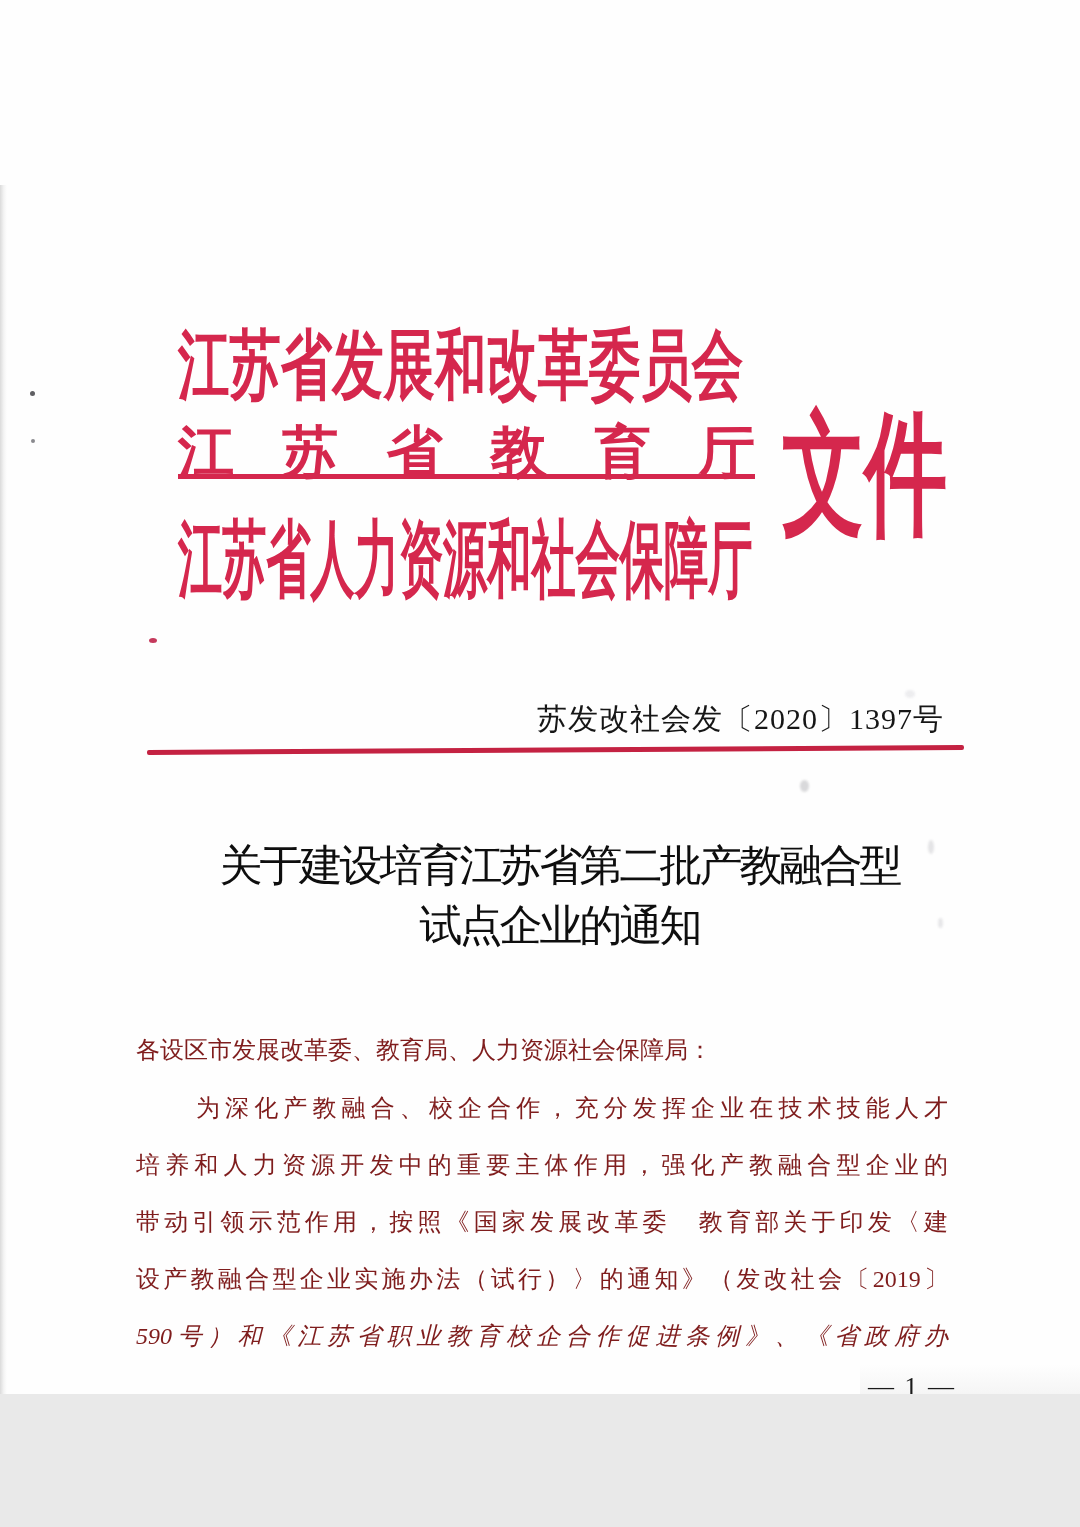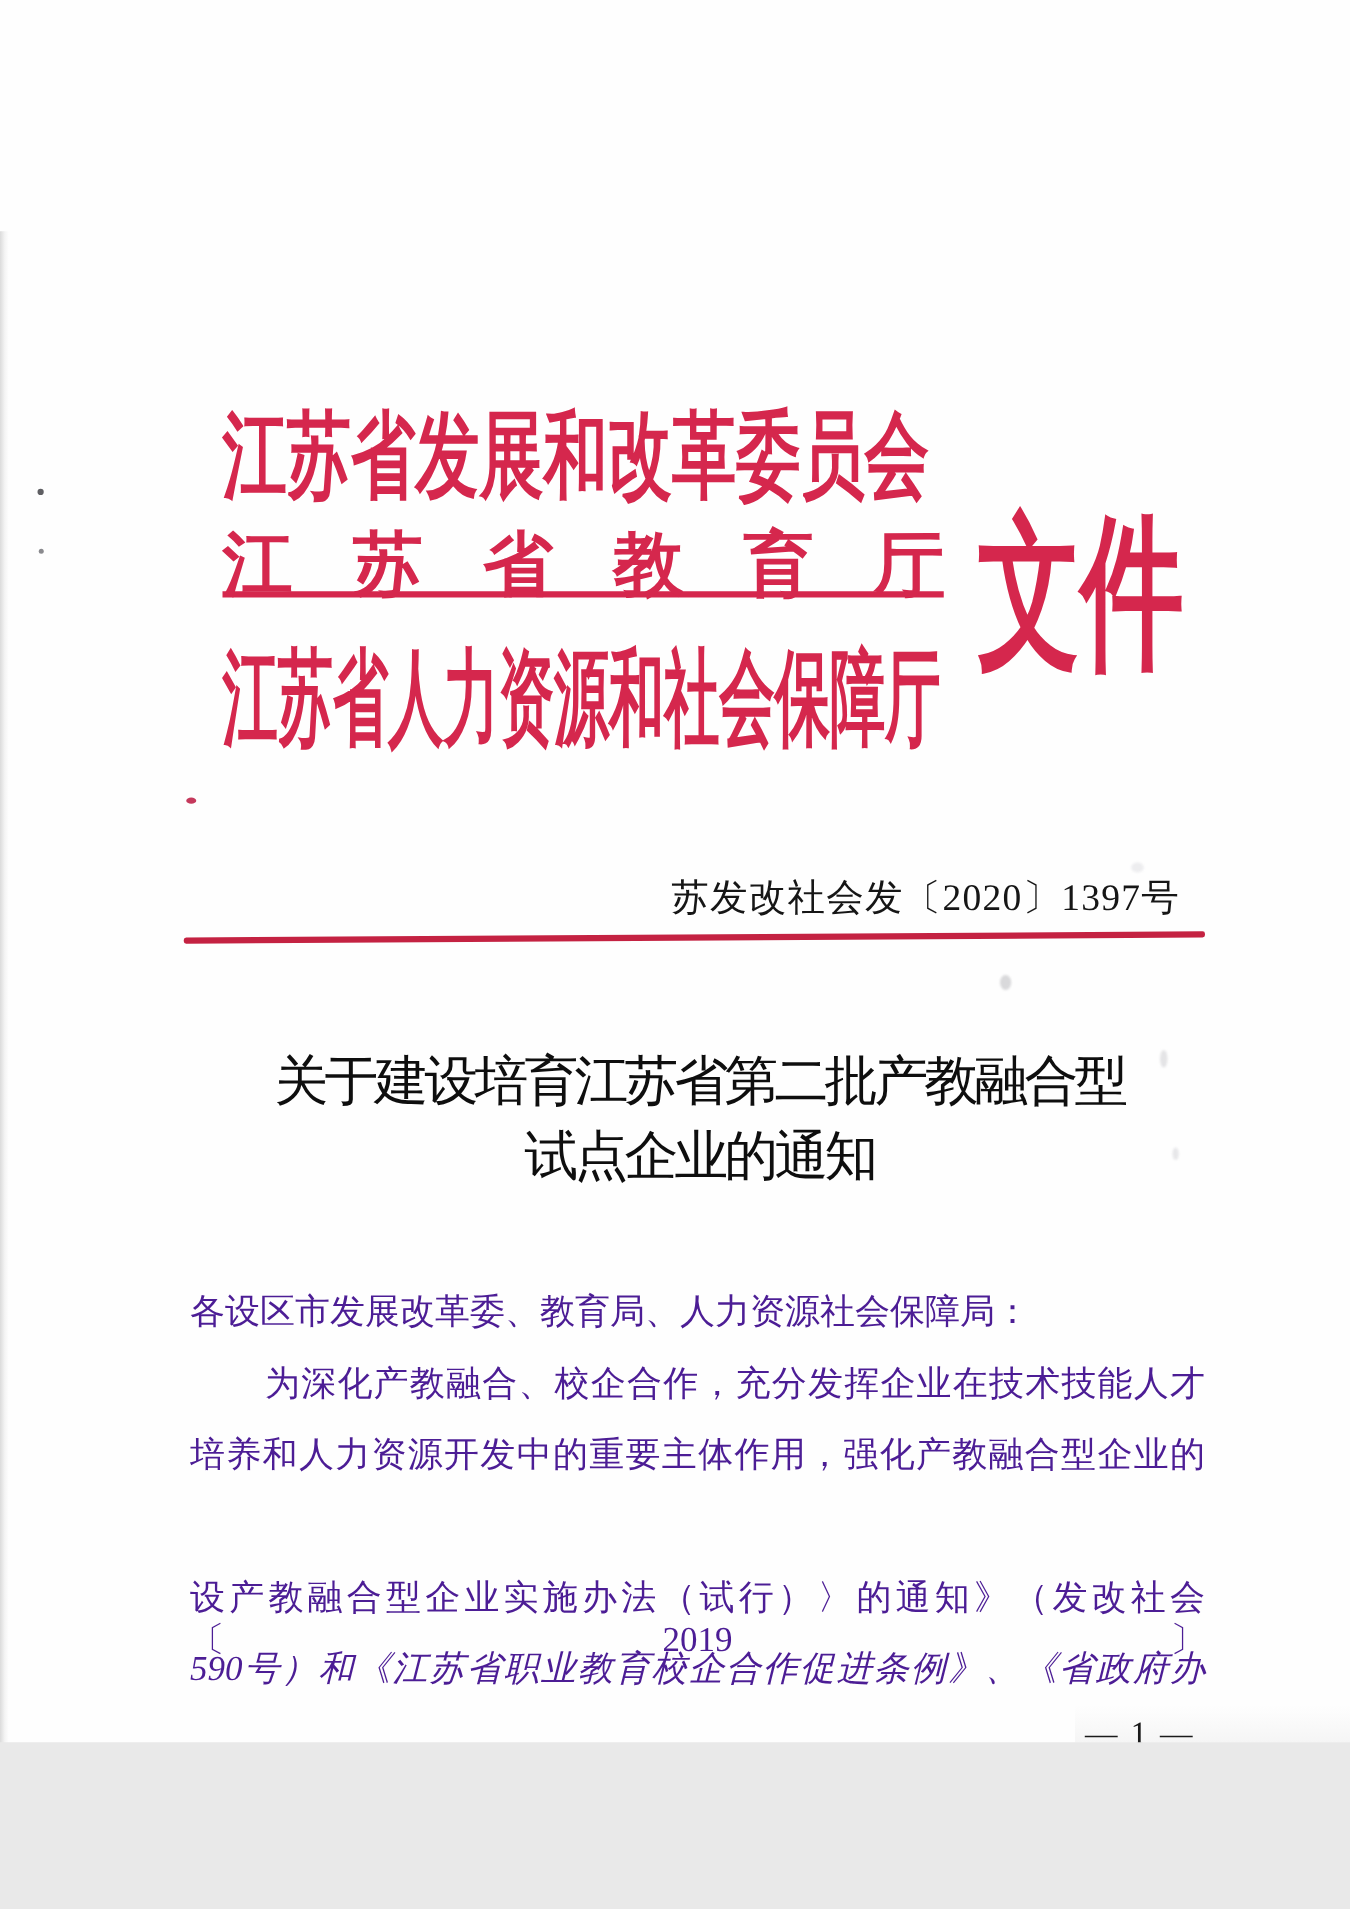--- a/index.html
+++ b/index.html
@@ -55,22 +55,22 @@
   }
 
   
   .title-block{position:absolute;left:152px;width:815px;text-align:center;color:#0e0e0e;}
   .title-line{font-weight:400;font-size:43px;line-height:52px;letter-spacing:-3px;white-space:nowrap;}
   .title1{top:840px;}
   .title2{top:900px;}
 
   
   .bodyline{
-    position:absolute;left:152px;width:812px;
-    font-size:28px;line-height:34px;color:#4c1d95;
+    position:absolute;left:136px;width:812px;
+    font-size:24px;line-height:34px;color:#7f1d1d;
     white-space:normal;
   }
   .just{text-align:justify;text-align-last:justify;text-justify:inter-character;}
   .indent{text-indent:60px;}
   .salut{top:1033px;}
   .bl1{top:1091px;}
   .bl2{top:1148px;}
   .bl3{top:1205px;}
   .bl4{top:1262px;}
   .bl5{top:1319px;font-style:italic;}
@@ -109,20 +109,21 @@
   <div class="docnum">苏发改社会发〔2020〕1397号</div>
 
   <div class="redline"></div>
 
   <div class="title-block title-line title1">关于建设培育江苏省第二批产教融合型</div>
   <div class="title-block title-line title2">试点企业的通知</div>
 
   <div class="bodyline salut">各设区市发展改革委、教育局、人力资源社会保障局：</div>
   <div class="bodyline just indent bl1">为深化产教融合、校企合作，充分发挥企业在技术技能人才</div>
   <div class="bodyline just bl2">培养和人力资源开发中的重要主体作用，强化产教融合型企业的</div>
+  <div class="bodyline just bl3">带动引领示范作用，按照《国家发展改革委　教育部关于印发〈建</div>
   <div class="bodyline just bl4">设产教融合型企业实施办法（试行）〉的通知》（发改社会〔2019〕</div>
   <div class="bodyline just bl5">590号）和《江苏省职业教育校企合作促进条例》、《省政府办</div>
 
   <div class="pagenum">— 1 —</div>
 
   <div class="speck sp1"></div>
   <div class="speck sp2"></div>
   <div class="speck sp3"></div>
   <div class="speck sp4"></div>
   <div class="speck sp5"></div>

